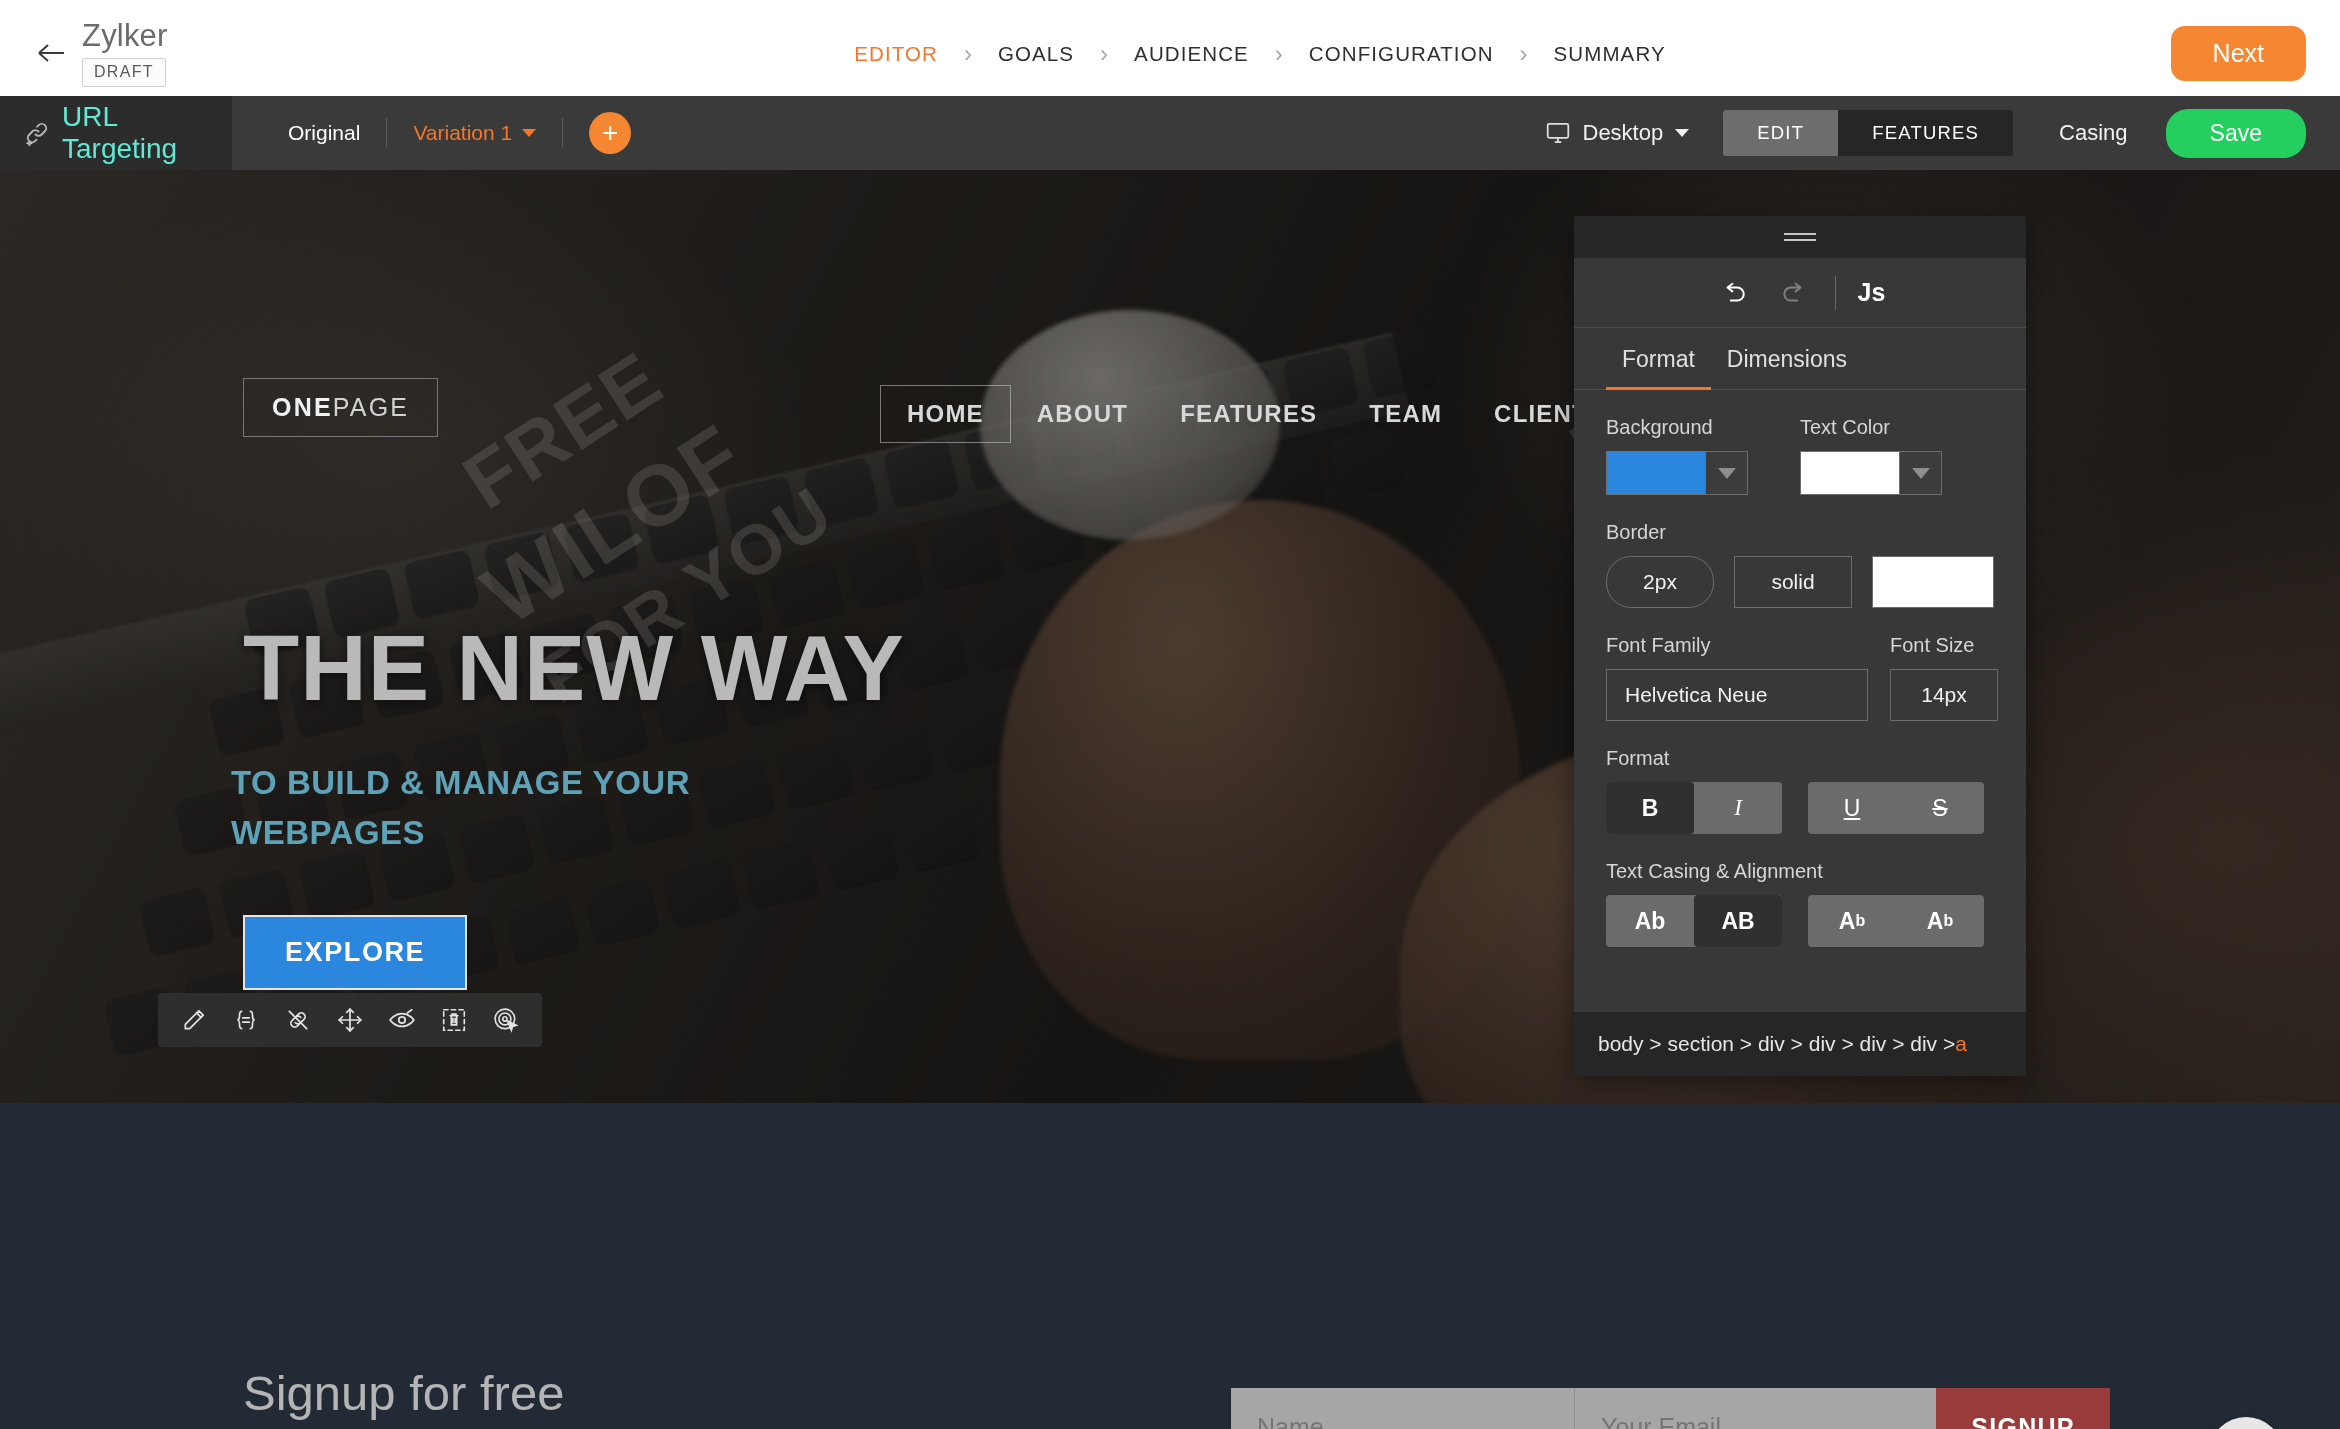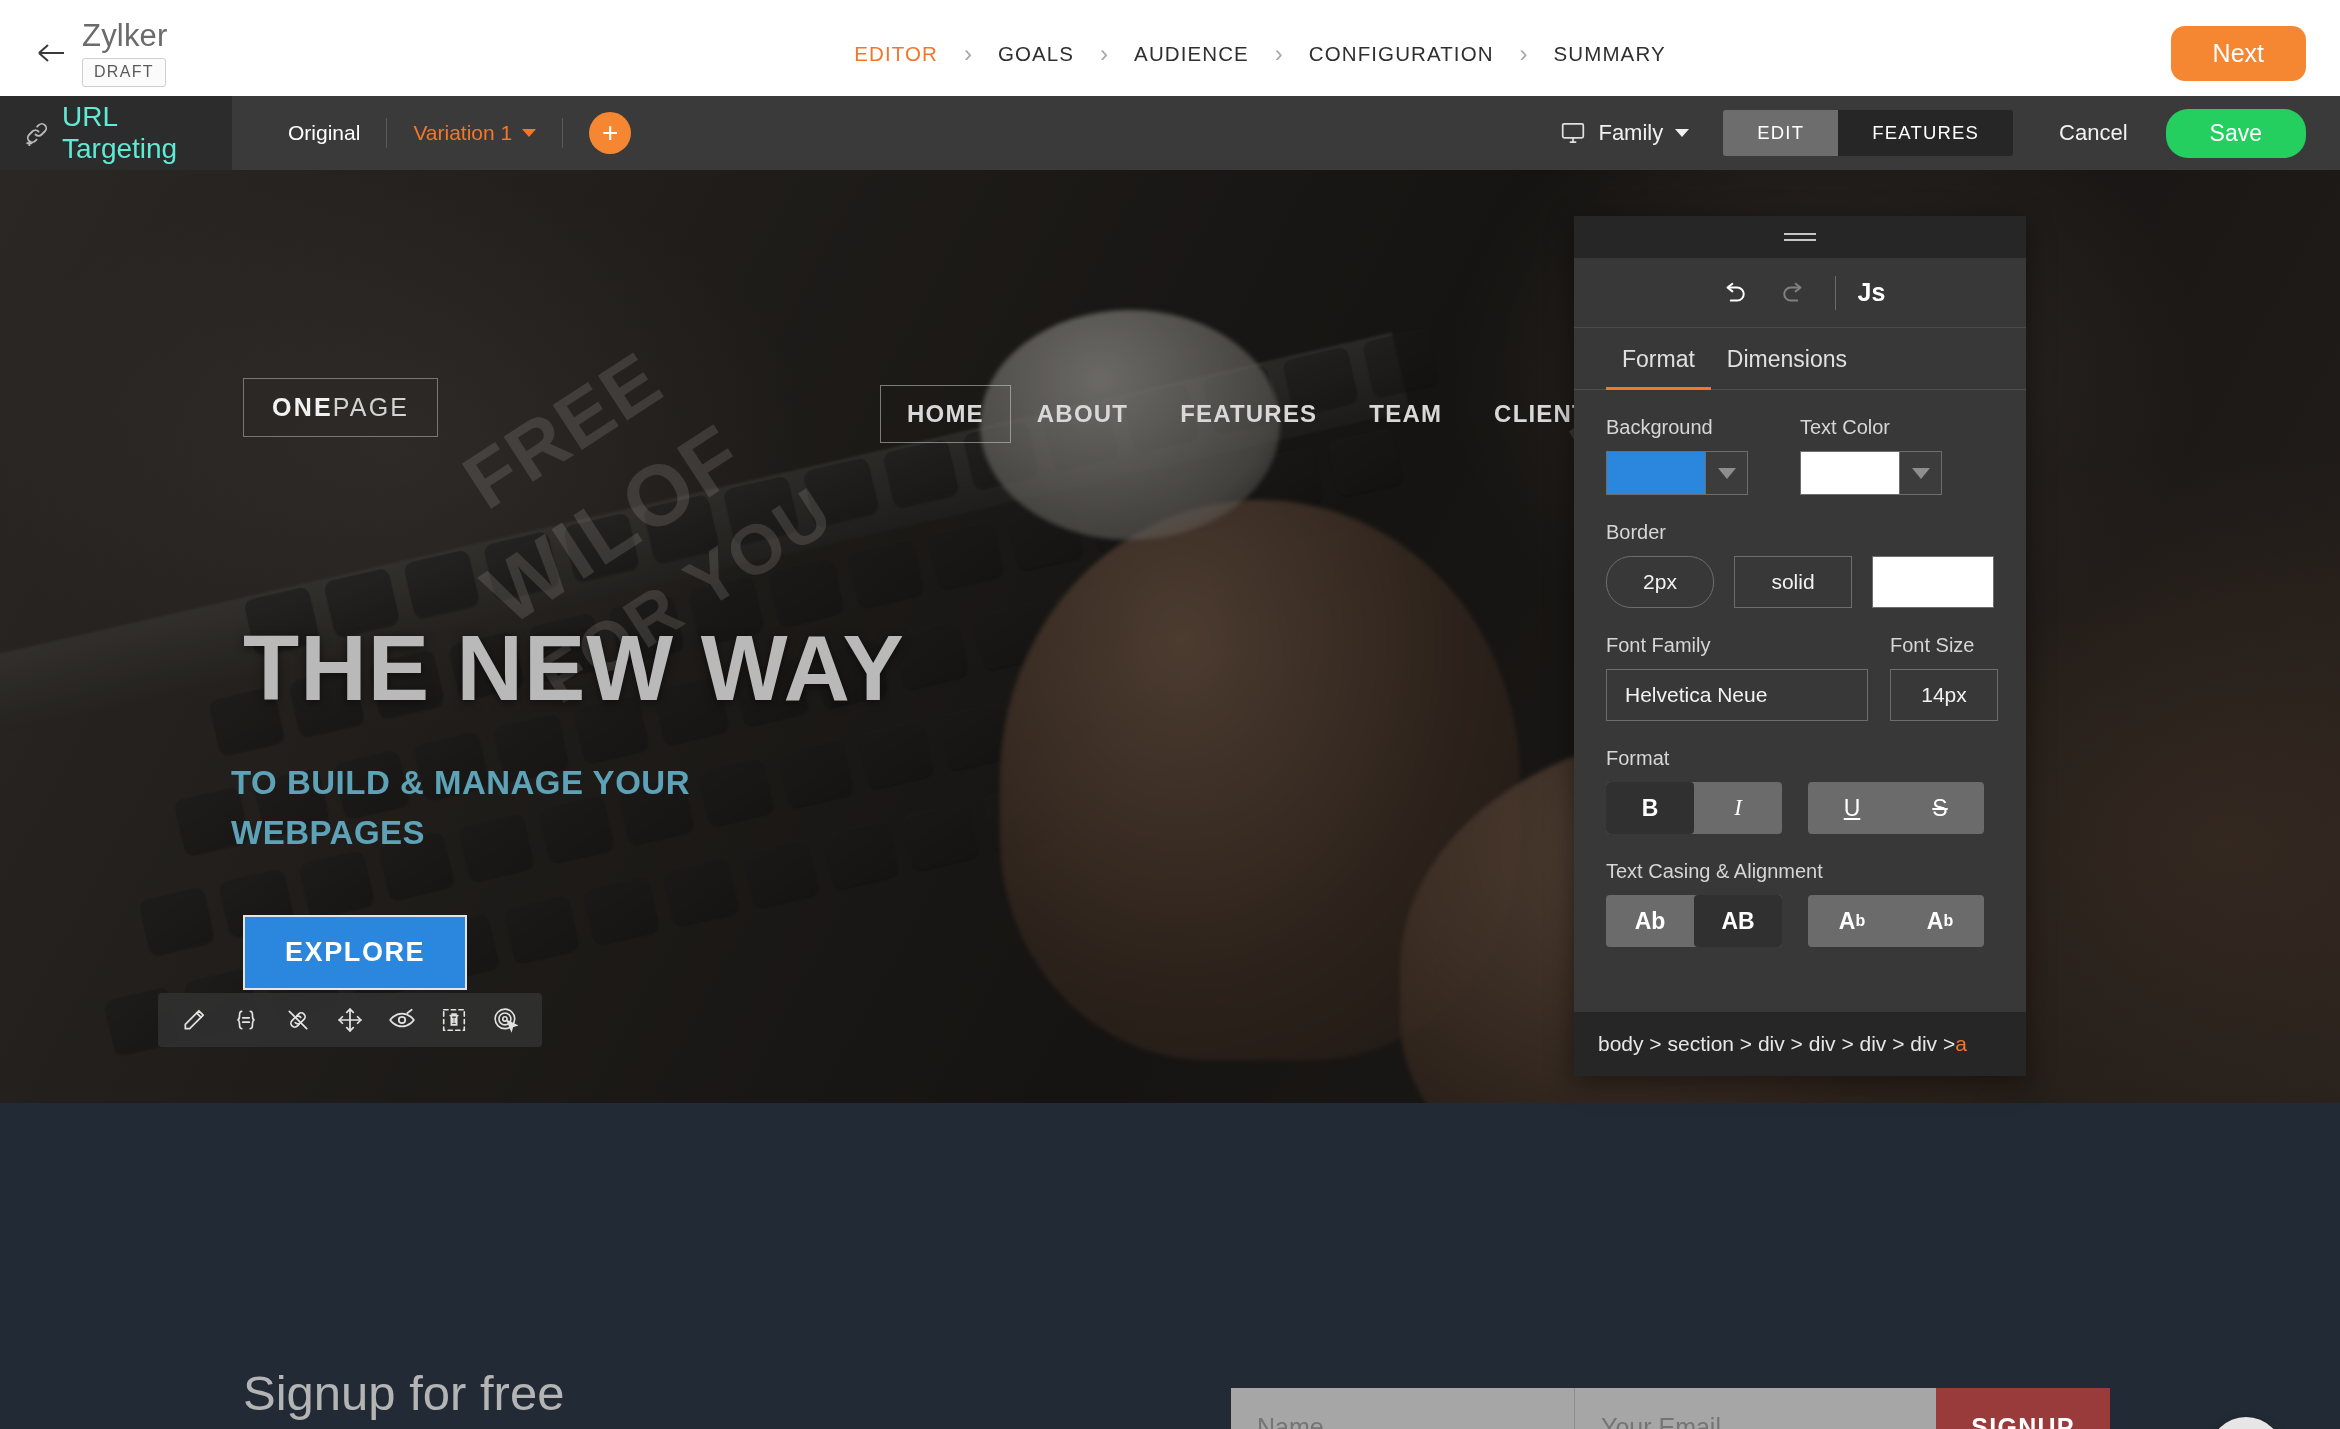--- a/index.html
+++ b/index.html
@@ -324,30 +324,30 @@
 
     <div class="toolbar-spacer"></div>
 
     <div class="device-select">
       <span class="monitor-icon">
         <svg width="26" height="26" viewBox="0 0 24 24" fill="none" stroke="#e0e0e0" stroke-width="1.6">
           <rect x="2.5" y="3.5" width="19" height="13" rx="1.5"></rect>
           <path d="M9 20.5h6M12 16.5v4"></path>
         </svg>
       </span>
-      <span>Family</span>
+      <span>Desktop</span>
       <span class="caret-down"></span>
     </div>
 
     <div class="mode-toggle">
       <div class="mode-btn on">EDIT</div>
       <div class="mode-btn off">FEATURES</div>
     </div>
 
-    <div class="cancel-btn">Cancel</div>
+    <div class="cancel-btn">Casing</div>
     <button class="save-btn">Save</button>
   </div>
 
   <div class="preview">
 
     <div class="hero">
       <div class="hero-photo">
         <div class="laptop-edge"></div>
         <div class="kb">
           <div class="kb-row" style="left:250px; top:430px; transform:rotate(-13deg);">

